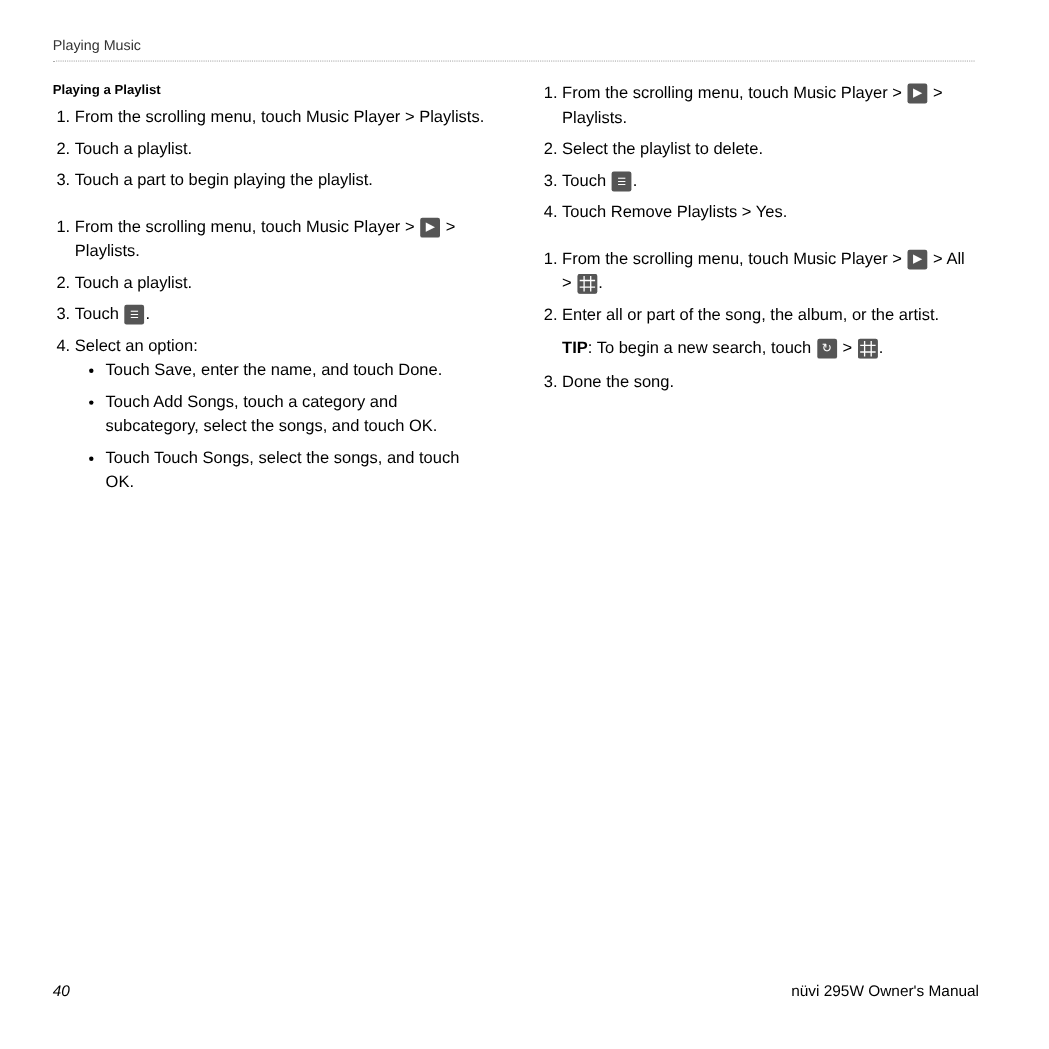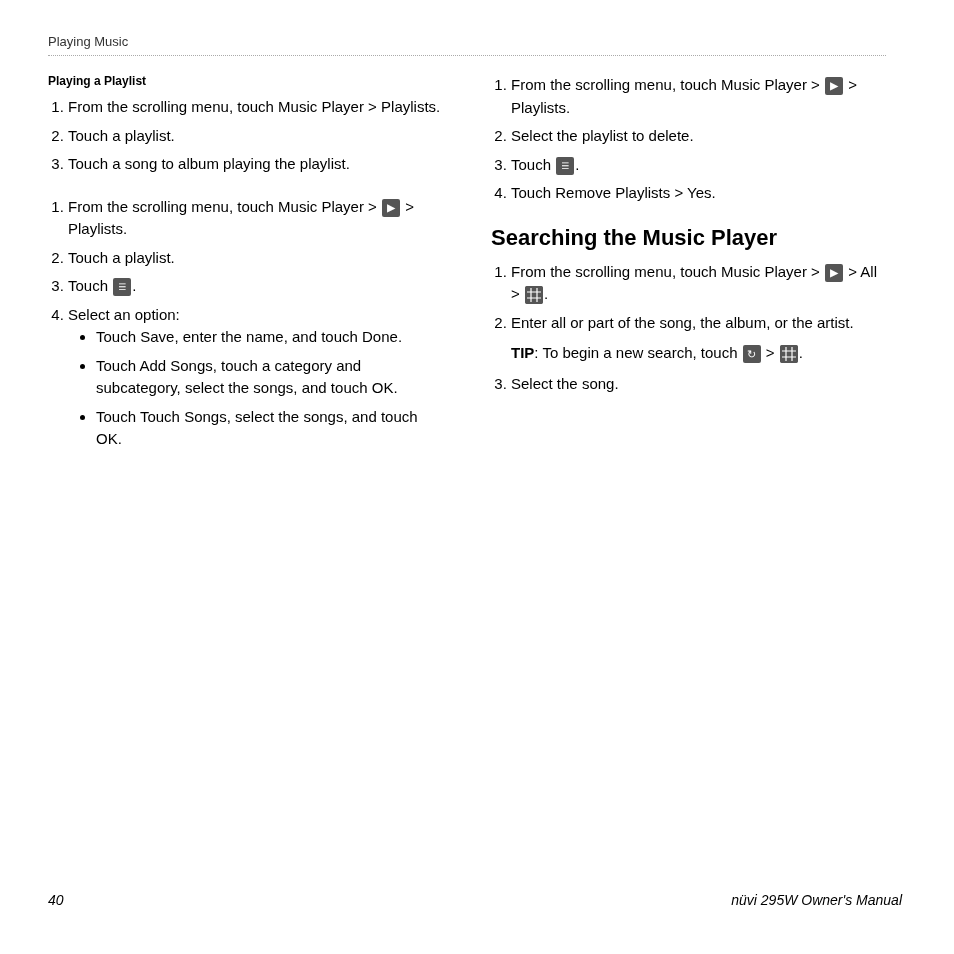--- a/index.html
+++ b/index.html
@@ -148,55 +148,54 @@
       line-height: 18px;
       vertical-align: middle;
       margin: 0 1px;
       border-radius: 2px;
     }
 
     .page-footer {
       position: absolute;
       bottom: 28px;
       left: 48px;
-      right: 52px;
+      right: 64px;
       display: flex;
       justify-content: space-between;
       align-items: center;
     }
 
     .footer-page-num {
       font-size: 14px;
       font-style: italic;
     }
 
     .footer-title {
       font-size: 14px;
-      font-style: italic;
     }
   </style>
 </head>
 <body>
 
 <div class="page-container">
 
   <div class="breadcrumb-bar">
     <span class="breadcrumb-text">Playing Music</span>
   </div>
 
   <div class="two-col">
 
     <div class="col-left">
 
       <div class="section-block">
         <div class="section-title">Playing a Playlist</div>
         <ol>
           <li>From the scrolling menu, touch <span class="bold">Music Player</span> &gt; <span class="bold">Playlists</span>.</li>
           <li>Touch a playlist.</li>
-          <li>Touch a song to album playing the playlist.</li>
+          <li>Touch a part to begin playing the playlist.</li>
         </ol>
       </div>
 
       <div class="section-block">
         <ol>
           <li>
             From the scrolling menu, touch <span class="bold">Music Player</span> &gt;
             <span class="icon-music-player">▶</span>
             &gt; <span class="bold">Playlists</span>.
           </li>
@@ -228,21 +227,20 @@
           </li>
           <li>Select the playlist to delete.</li>
           <li>
             Touch <span class="icon-menu">☰</span>.
           </li>
           <li>Touch <span class="bold">Remove Playlists</span> &gt; <span class="bold">Yes</span>.</li>
         </ol>
       </div>
 
       <div class="section-block">
-        <div class="big-section-title">Searching the Music Player</div>
         <ol>
           <li>
             From the scrolling menu, touch <span class="bold">Music Player</span> &gt;
             <span class="icon-music-player">▶</span>
             &gt; <span class="bold">All</span> &gt;
             <span class="icon-grid">
               <svg width="18" height="18" viewBox="0 0 18 18">
                 <rect fill="#555" width="18" height="18" rx="2"></rect>
                 <line x1="6" y1="2" x2="6" y2="16" stroke="#fff" stroke-width="1.2"></line>
                 <line x1="12" y1="2" x2="12" y2="16" stroke="#fff" stroke-width="1.2"></line>
@@ -261,21 +259,21 @@
                 <svg width="18" height="18" viewBox="0 0 18 18">
                   <rect fill="#555" width="18" height="18" rx="2"></rect>
                   <line x1="6" y1="2" x2="6" y2="16" stroke="#fff" stroke-width="1.2"></line>
                   <line x1="12" y1="2" x2="12" y2="16" stroke="#fff" stroke-width="1.2"></line>
                   <line x1="2" y1="6" x2="16" y2="6" stroke="#fff" stroke-width="1.2"></line>
                   <line x1="2" y1="12" x2="16" y2="12" stroke="#fff" stroke-width="1.2"></line>
                 </svg>
               </span>.
             </div>
           </li>
-          <li>Select the song.</li>
+          <li>Done the song.</li>
         </ol>
       </div>
 
     </div>
   </div>
 
   <div class="page-footer">
     <span class="footer-page-num">40</span>
     <span class="footer-title">nüvi 295W Owner's Manual</span>
   </div>

